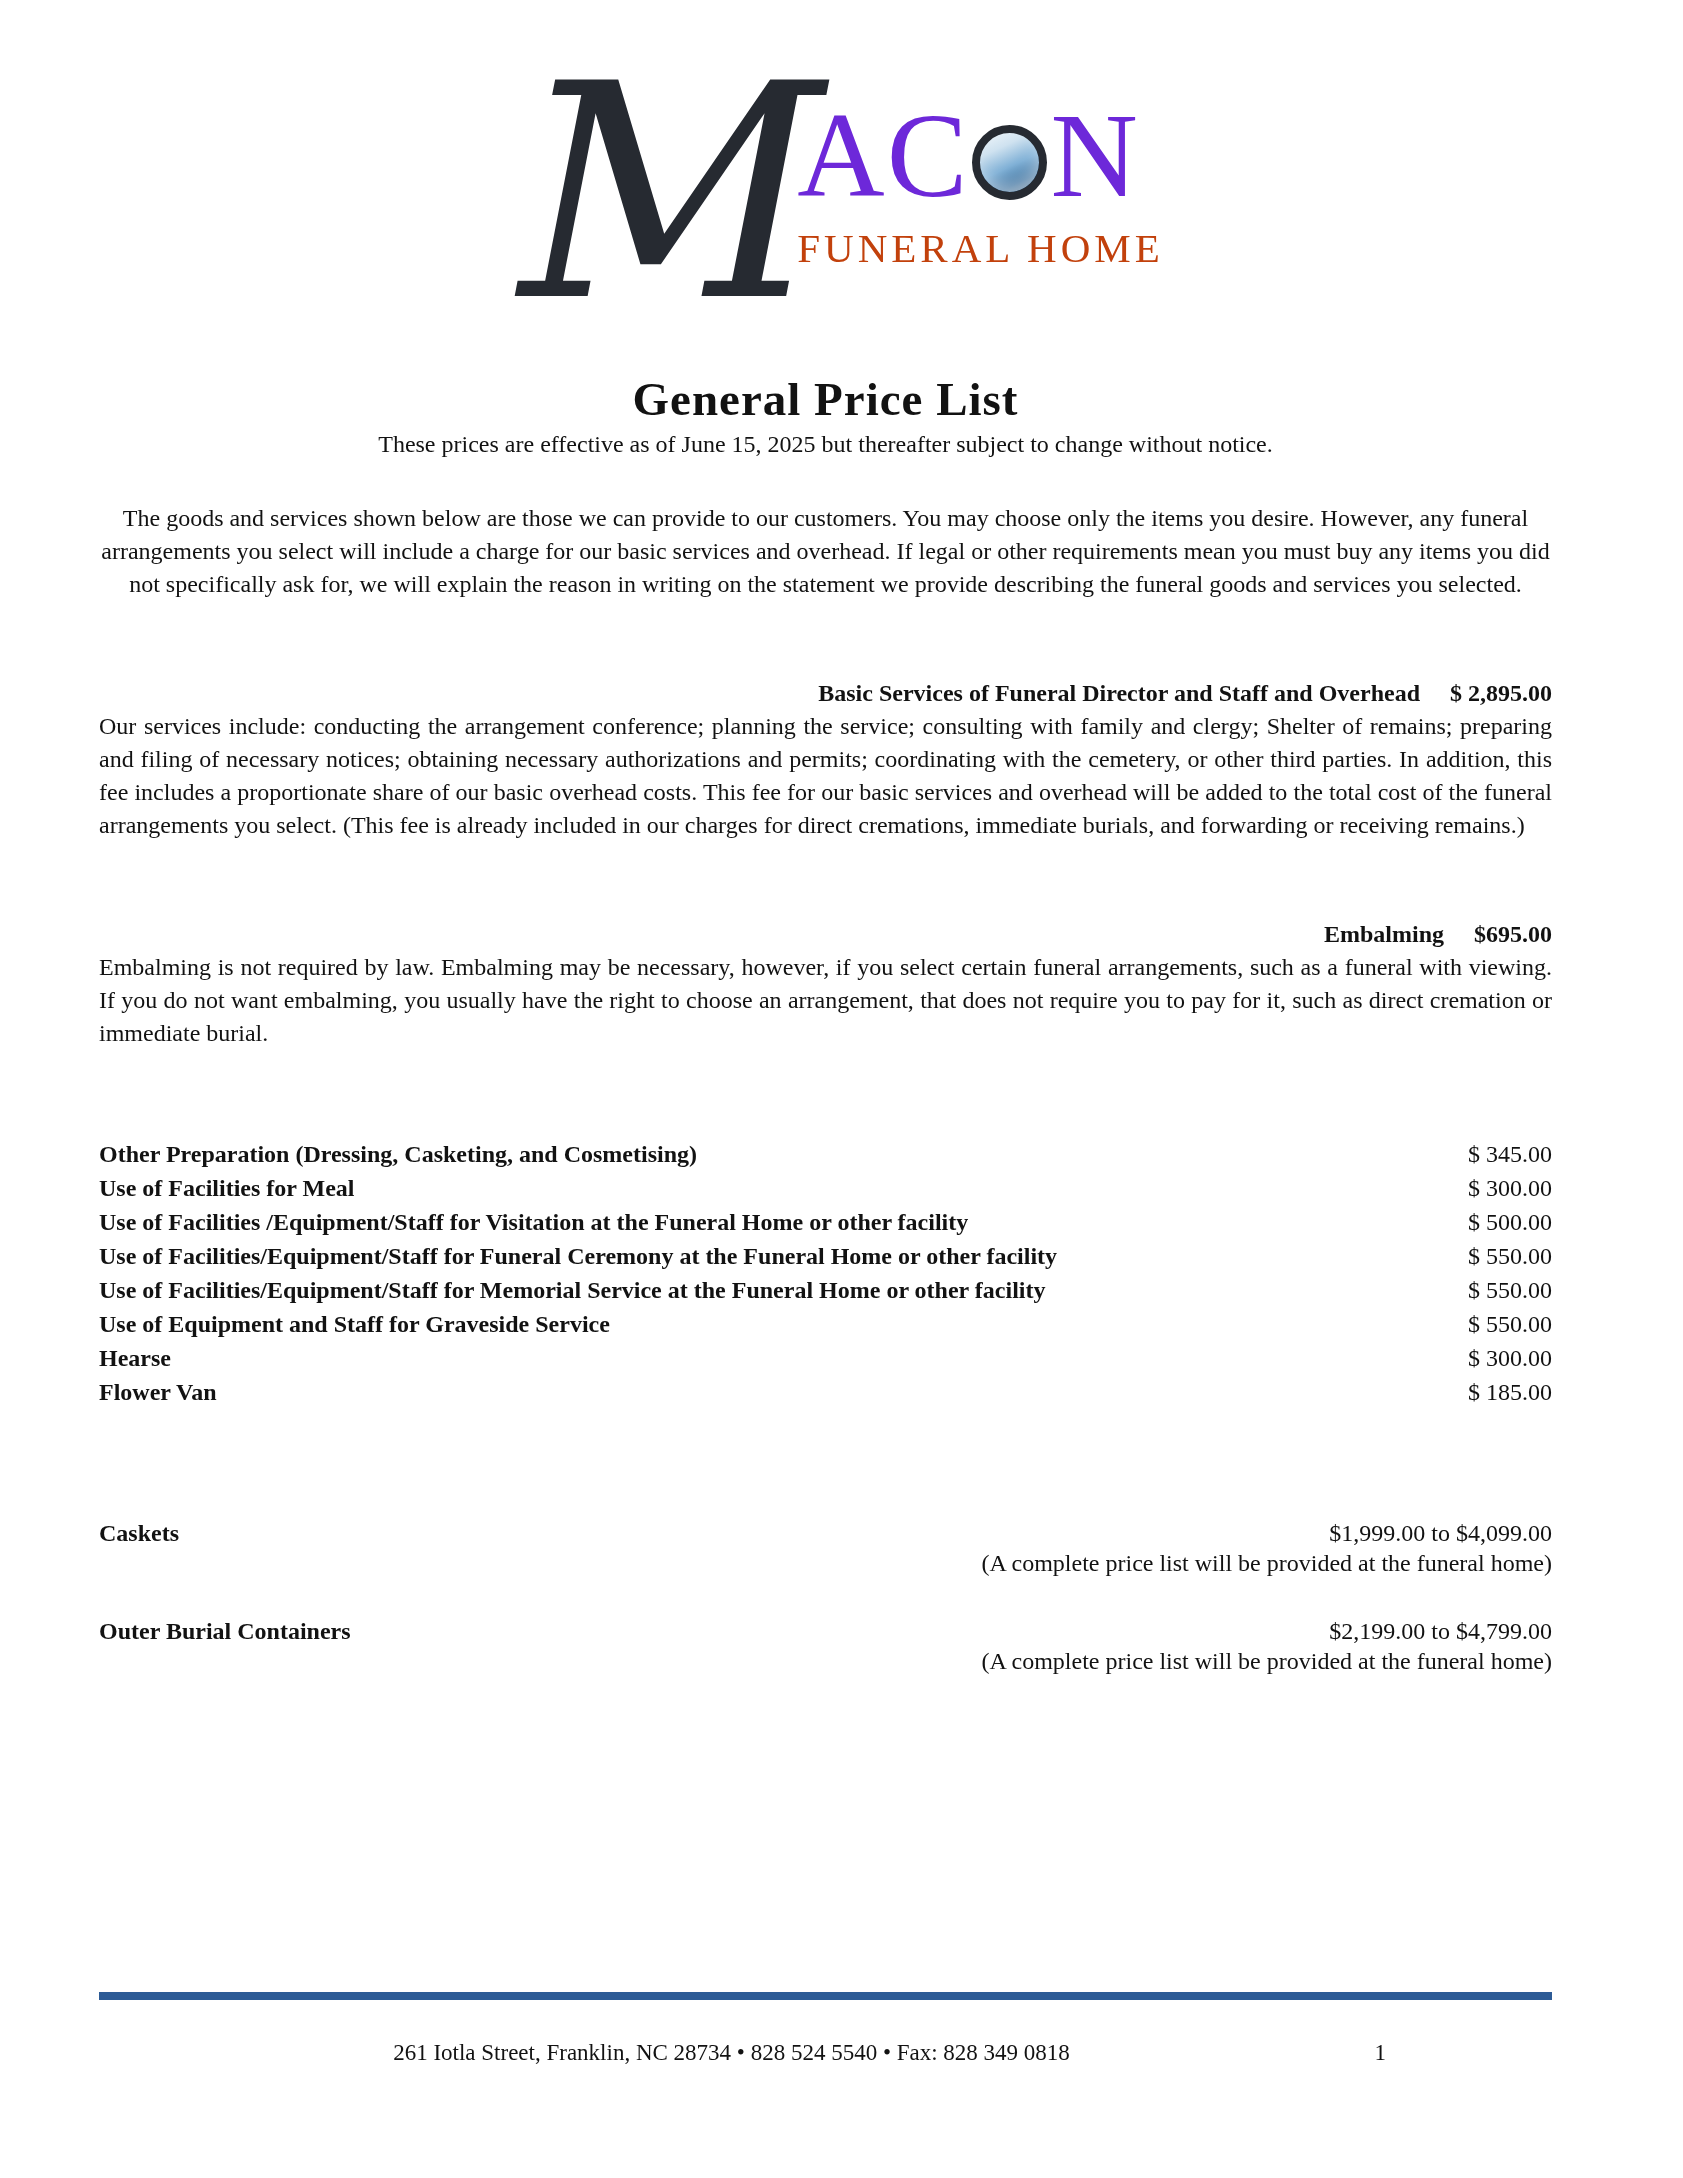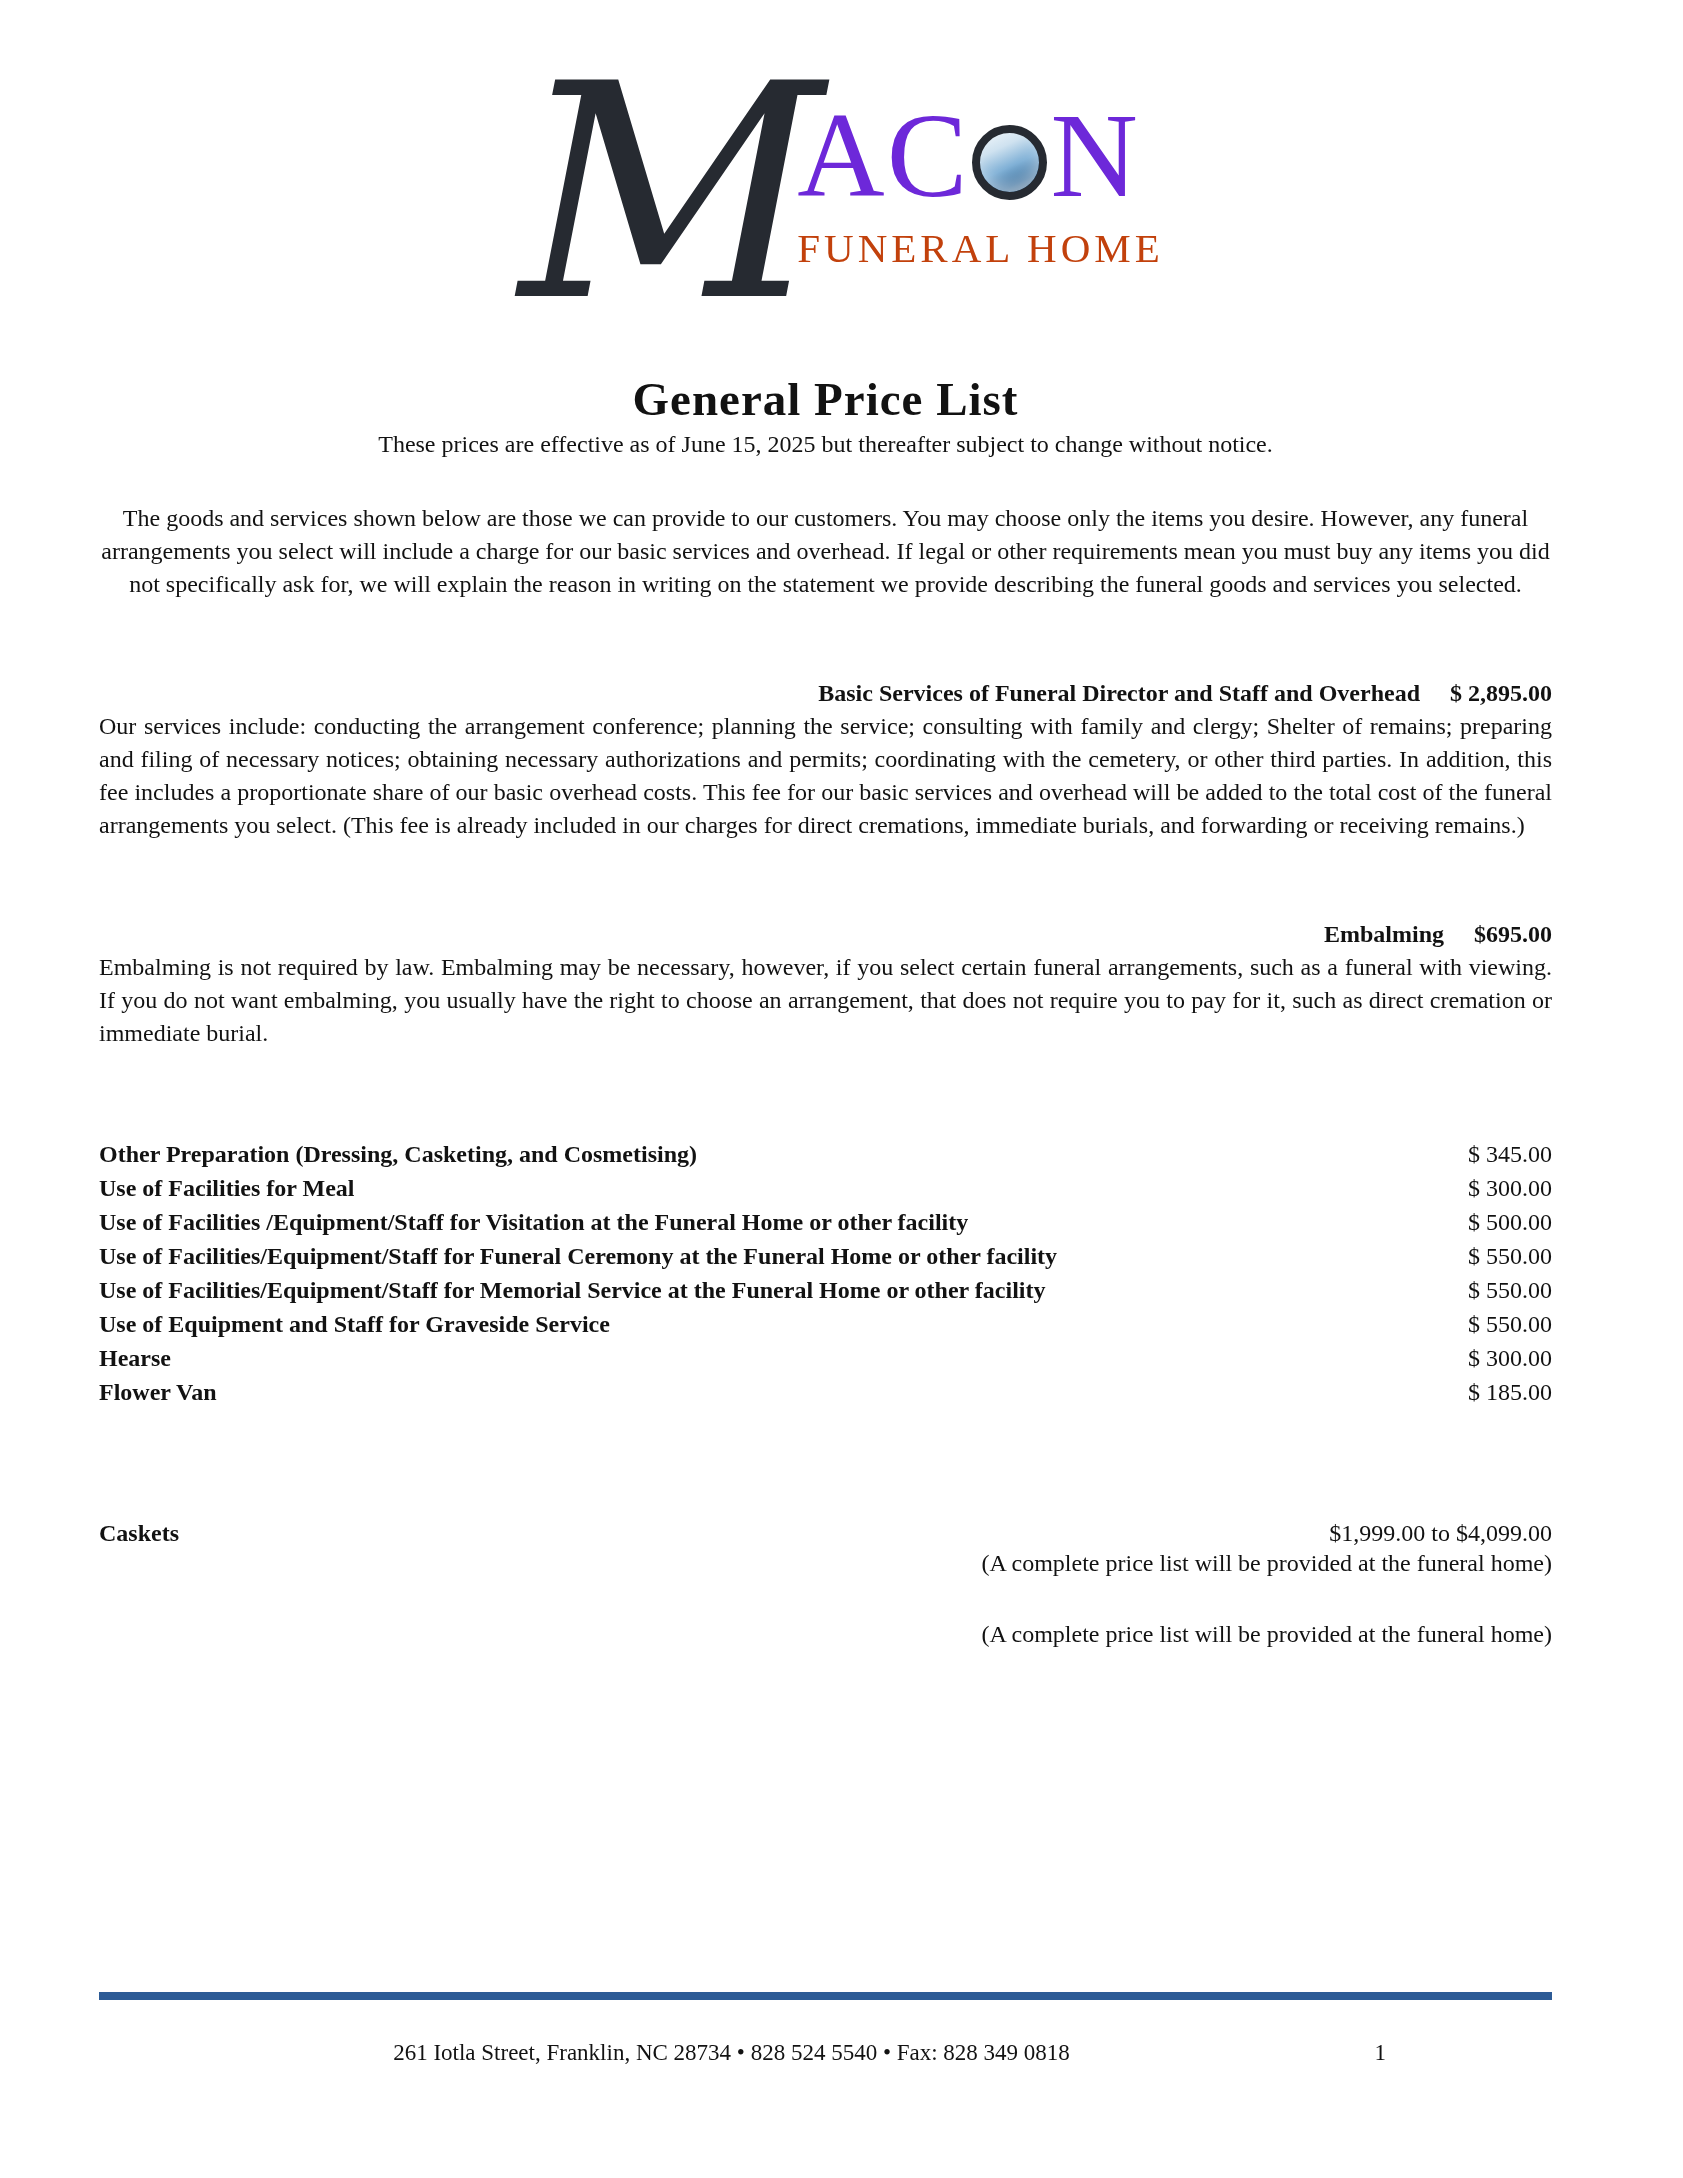--- a/index.html
+++ b/index.html
@@ -137,20 +137,24 @@
 
     <section class="range">
       <div class="range-row">
         <span class="range-label">Caskets</span>
         <span class="range-price">$1,999.00 to $4,099.00</span>
       </div>
       <p class="range-note">(A complete price list will be provided at the funeral home)</p>
     </section>
 
     <section class="range">
+      <div class="range-row">
+        <span class="range-label">Outer Burial Containers</span>
+        <span class="range-price">$2,199.00 to $4,799.00</span>
+      </div>
       <p class="range-note">(A complete price list will be provided at the funeral home)</p>
     </section>
 
   </div>
 
   <div class="footer">
     <div class="footer-rule"></div>
     <div class="footer-line">
       <span class="footer-address">261 Iotla Street, Franklin, NC  28734  •  828 524 5540 •  Fax: 828 349 0818</span>
       <span class="page-num">1</span>

